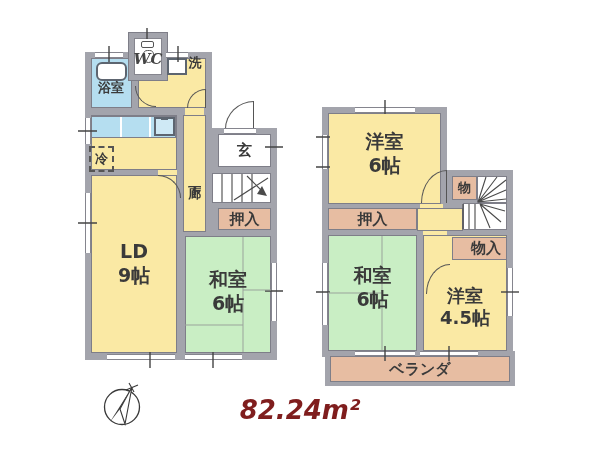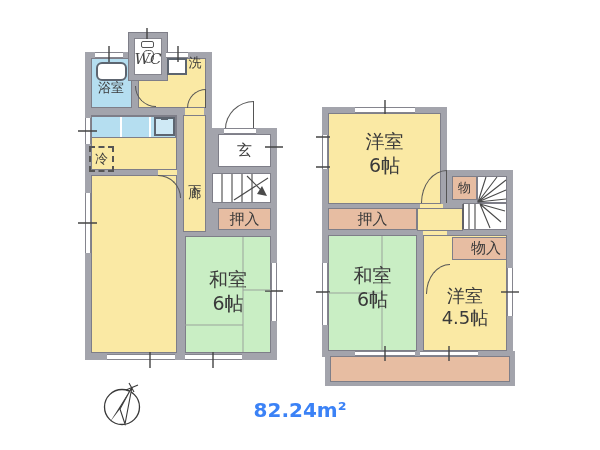--- a/index.html
+++ b/index.html
@@ -10,26 +10,26 @@
   .room{border:1px solid #7e7e88;}
   .yellow{background:#fae9a4;}
   .green{background:#c9eec4;}
   .blue{background:#b5def0;}
   .pink{background:#e7bda2;}
   .white{background:#ffffff;}
   .conn{background:#fae9a4;}
   .win-h{background:#fff;border-top:1px solid #85858e;border-bottom:1px solid #85858e;}
   .win-v{background:#fff;border-left:1px solid #85858e;border-right:1px solid #85858e;}
   .lab{display:flex;align-items:center;justify-content:center;color:#3a3a3a;
-       text-align:center;white-space:pre-line;line-height:1.25;font-weight:400;}
+       text-align:center;white-space:pre-line;line-height:1.25;font-weight:700;}
   .lab-lg{font-size:19px;}
   .lab-md{font-size:15px;}
   .lab-sm{font-size:13px;}
   .title{font-size:26px;font-weight:700;color:#222;display:flex;align-items:center;justify-content:center;}
-  .area-text{font-size:20px;font-weight:700;color:#3b82f6;display:flex;align-items:center;justify-content:center;}
+  .area-text{font-size:26px;font-weight:700;color:#7f1d1d;display:flex;align-items:center;justify-content:center;font-style:italic;}
   .vert{writing-mode:vertical-rl;}
   .wc-lab{font-family:"DejaVu Serif","Liberation Serif",serif;font-style:italic;font-size:15px;color:#444;}
   .arc{border:0 solid #555;background:transparent;}
   .fixture{border:2px solid #5d6570;background:#fff;}
   svg.overlay{position:absolute;left:0;top:0;pointer-events:none;}
 </style>
 </head>
 <body>
 
 <div class="plan">
@@ -142,27 +142,30 @@
     </g>
   </svg>
 
 
   <div class="abs lab wc-lab" style="left:129px;top:50px;width:38px;height:18px;">WC</div>
   <div class="abs lab lab-sm" style="left:88px;top:80px;width:46px;height:16px;">浴室</div>
   <div class="abs lab lab-sm" style="left:185px;top:55px;width:20px;height:16px;">洗</div>
   <div class="abs lab lab-sm vert" style="left:184px;top:146px;width:20px;height:58px;">廊下</div>
   <div class="abs lab" style="left:218px;top:134px;width:53px;height:33px;font-size:15px;">玄</div>
   <div class="abs lab lab-md" style="left:218px;top:208px;width:53px;height:22px;">押入</div>
+  <div class="abs lab lab-lg" style="left:91px;top:238px;width:86px;height:52px;">LD
+9帖</div>
   <div class="abs lab lab-lg" style="left:185px;top:266px;width:86px;height:52px;">和室
 6帖</div>
 
   <div class="abs lab lab-lg" style="left:328px;top:128px;width:113px;height:52px;">洋室
 6帖</div>
   <div class="abs lab lab-sm" style="left:452px;top:176px;width:25px;height:24px;">物</div>
   <div class="abs lab lab-md" style="left:328px;top:208px;width:89px;height:22px;">押入</div>
   <div class="abs lab lab-md" style="left:452px;top:237px;width:68px;height:23px;">物入</div>
   <div class="abs lab lab-lg" style="left:328px;top:262px;width:89px;height:52px;">和室
 6帖</div>
   <div class="abs lab" style="left:423px;top:282px;width:84px;height:50px;font-size:18px;">洋室
 4.5帖</div>
+  <div class="abs lab lab-md" style="left:330px;top:356px;width:180px;height:26px;">ベランダ</div>
 
   <div class="abs area-text" style="left:225px;top:394px;width:150px;height:32px;">82.24m²</div>
 </div>
 
 </body></html>

